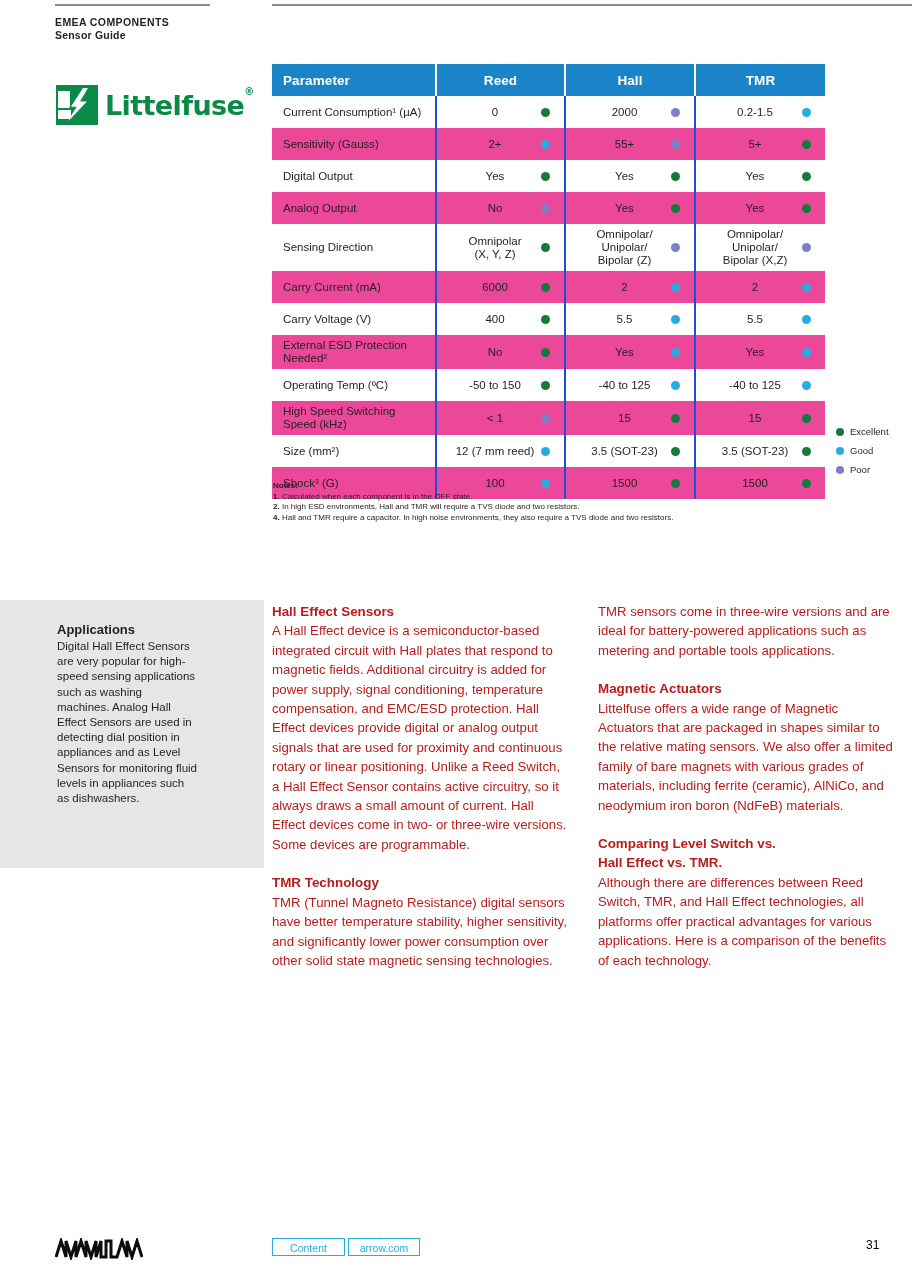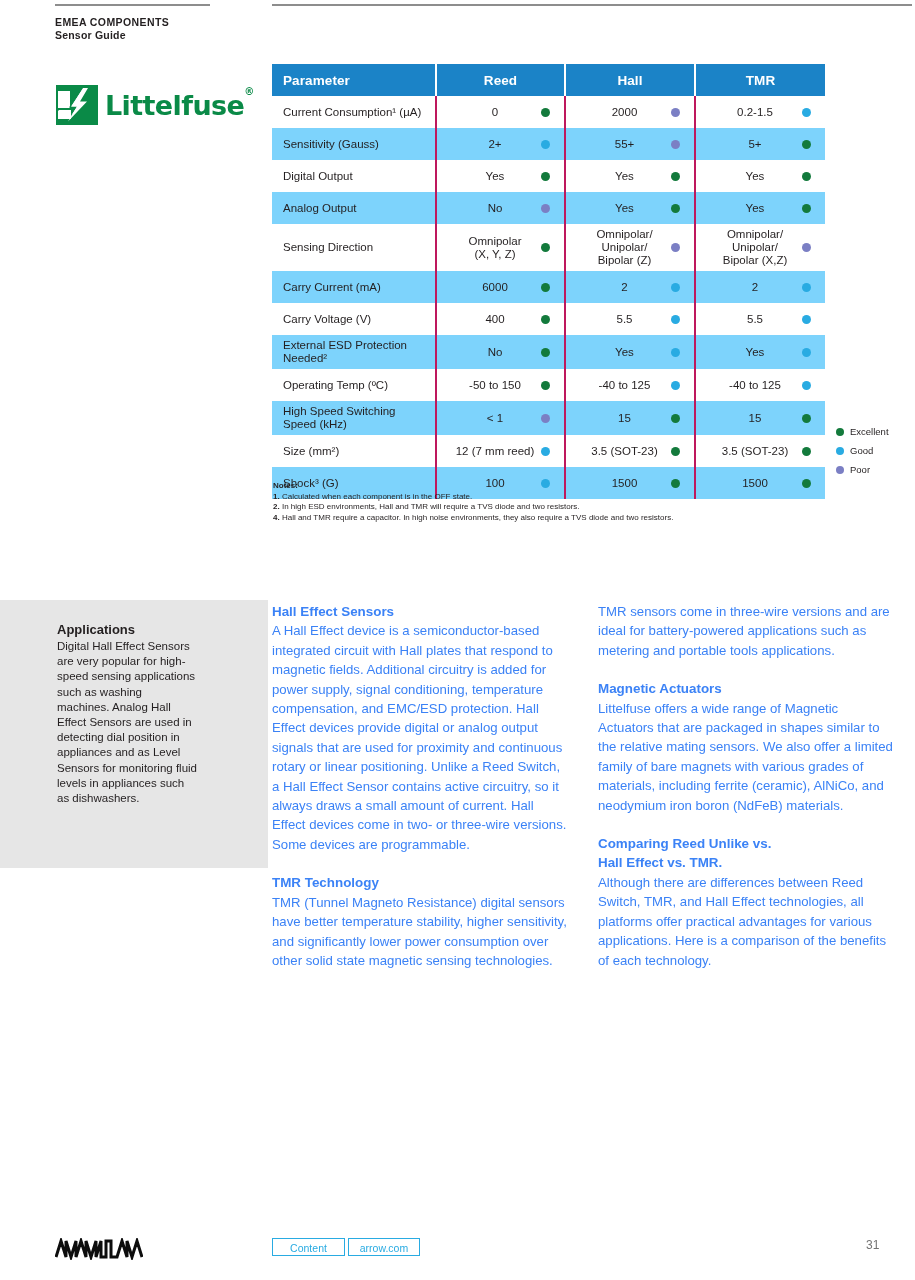--- a/index.html
+++ b/index.html
@@ -81,27 +81,27 @@
     font-size: 13.5px;
     font-weight: bold;
     height: 30px;
     border-right: 2px solid #ffffff;
     letter-spacing: .1px;
   }
   .cmp-table th:last-child { border-right: none; }
   .cmp-table th.p-col { text-align: left; padding-left: 11px; }
 
   .cmp-table td {
-    border-right: 2px solid #be185d;
+    border-right: 2px solid #1d4ed8;
     vertical-align: middle;
     height: 24px;
     color: #231f20;
   }
   .cmp-table td:last-child { border-right: none; }
-  .cmp-table tr.shade td { background: #7dd3fc; }
+  .cmp-table tr.shade td { background: #ec4899; }
   .cmp-table tr.plain td { background: #ffffff; }
 
   td.param {
     text-align: left;
     padding: 4px 6px 4px 11px;
     line-height: 13px;
   }
   td.val {
     padding: 4px 2px;
     position: relative;
@@ -160,24 +160,23 @@
   }
   .notes .nt-title { font-weight: bold; }
   .notes .nt-item  { }
   .notes .nt-item b { font-weight: bold; }
 
   
   .apps-box {
     position: absolute;
     left: 0px;
     top: 600px;
-    width: 220px;
+    width: 264px;
     height: 268px;
     background: #e6e6e6;
-    padding-left: 48px;
   }
   .apps-inner {
     position: absolute;
     left: 57px;
     top: 22px;
     width: 140px;
   }
   .apps-title {
     font-size: 13px;
     font-weight: bold;
@@ -190,21 +189,21 @@
     color: #231f20;
   }
 
   
   .col {
     position: absolute;
     top: 602px;
     width: 296px;
     font-size: 13.2px;
     line-height: 19.4px;
-    color: #3b82f6;
+    color: #b91c1c;
   }
   .col-mid   { left: 272px; }
   .col-right { left: 598px; }
 
   .col h3 {
     margin: 0;
     font-size: 13.4px;
     font-weight: bold;
     line-height: 19.4px;
   }
@@ -234,21 +233,21 @@
     cursor: pointer;
   }
   .btn-content { left: 272px; width: 73px; }
   .btn-site    { left: 348px; width: 72px; }
 
   .pageno {
     position: absolute;
     left: 866px;
     top: 1238px;
     font-size: 12px;
-    color: #737373;
+    color: #000000;
   }
 </style>
 </head>
 <body>
 
 <div class="rule rule-left"></div>
 <div class="rule rule-right"></div>
 
 <div class="brandhead">
   <div class="l1">EMEA COMPONENTS</div>
@@ -579,21 +578,21 @@
   <h3>Hall Effect Sensors</h3>
   <p>A Hall Effect device is a semiconductor-based integrated circuit with Hall plates that respond to magnetic fields. Additional circuitry is added for power supply, signal conditioning, temperature compensation, and EMC/ESD protection. Hall Effect devices provide digital or analog output signals that are used for proximity and continuous rotary or linear positioning. Unlike a Reed Switch, a Hall Effect Sensor contains active circuitry, so it always draws a small amount of current. Hall Effect devices come in two- or three-wire versions. Some devices are programmable.</p>
   <h3>TMR Technology</h3>
   <p class="tight">TMR (Tunnel Magneto Resistance) digital sensors have better temperature stability, higher sensitivity, and significantly lower power consumption over other solid state magnetic sensing technologies.</p>
 </div>
 
 <div class="col col-right">
   <p>TMR sensors come in three-wire versions and are ideal for battery-powered applications such as metering and portable tools applications.</p>
   <h3>Magnetic Actuators</h3>
   <p>Littelfuse offers a wide range of Magnetic Actuators that are packaged in shapes similar to the relative mating sensors. We also offer a limited family of bare magnets with various grades of materials, including ferrite (ceramic), AlNiCo, and neodymium iron boron (NdFeB) materials.</p>
-  <h3>Comparing Reed Unlike vs.</h3>
+  <h3>Comparing Level Switch vs.</h3>
   <h3>Hall Effect vs. TMR.</h3>
   <p class="tight">Although there are differences between Reed Switch, TMR, and Hall Effect technologies, all platforms offer practical advantages for various applications. Here is a comparison of the benefits of each technology.</p>
 </div>
 
 <svg class="footer-arrow" width="88" height="22" viewBox="0 0 88 22">
   <path d="M1 19 L6 3 L11 19 L11 3 L16 19 L21 3 L21 19 L26 3 L31 19 L31 3 L36 19 L41 3 L41 19 L46 3 L46 19 L51 19 L51 3 L56 3 L56 19 L62 19 L67 3 L72 19 L72 3 L77 19 L82 3 L87 19" fill="none" stroke="#0d0d0d" stroke-width="3" stroke-linejoin="miter" stroke-linecap="butt"></path>
 </svg>
 
 <div class="btn btn-content">Content</div>
 <div class="btn btn-site">arrow.com</div>

